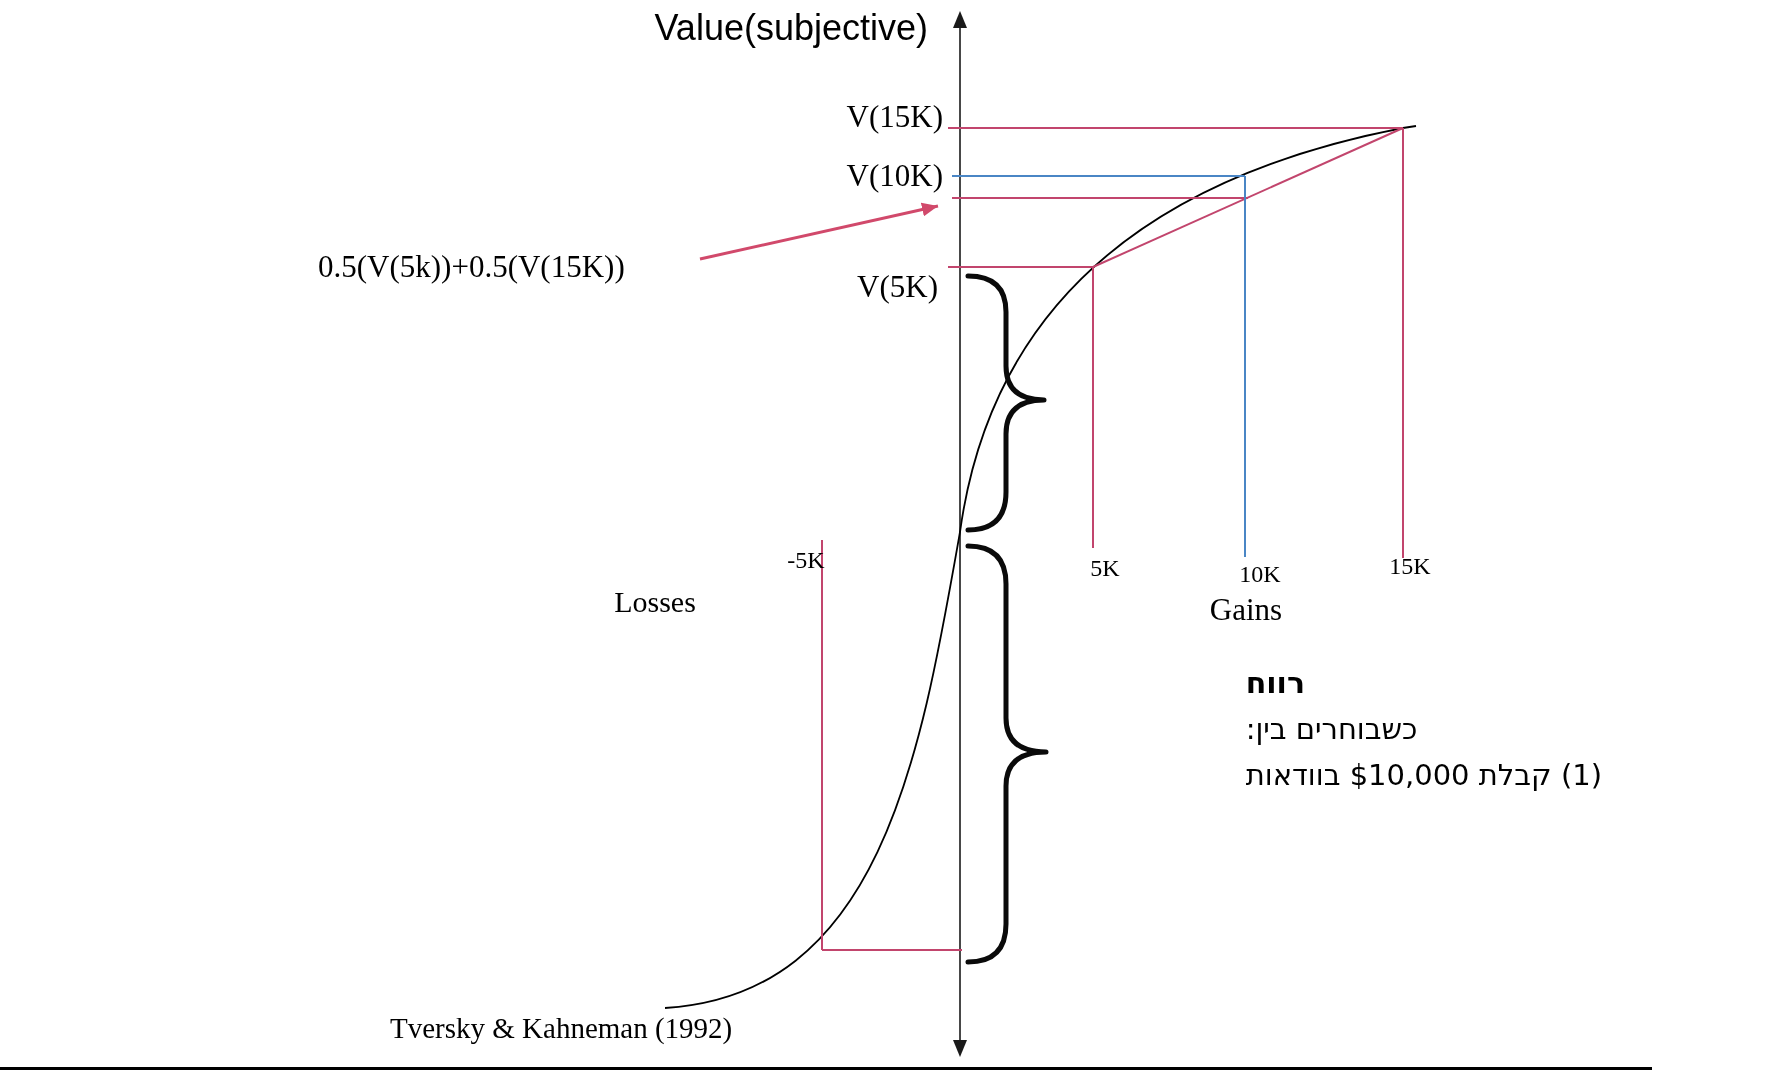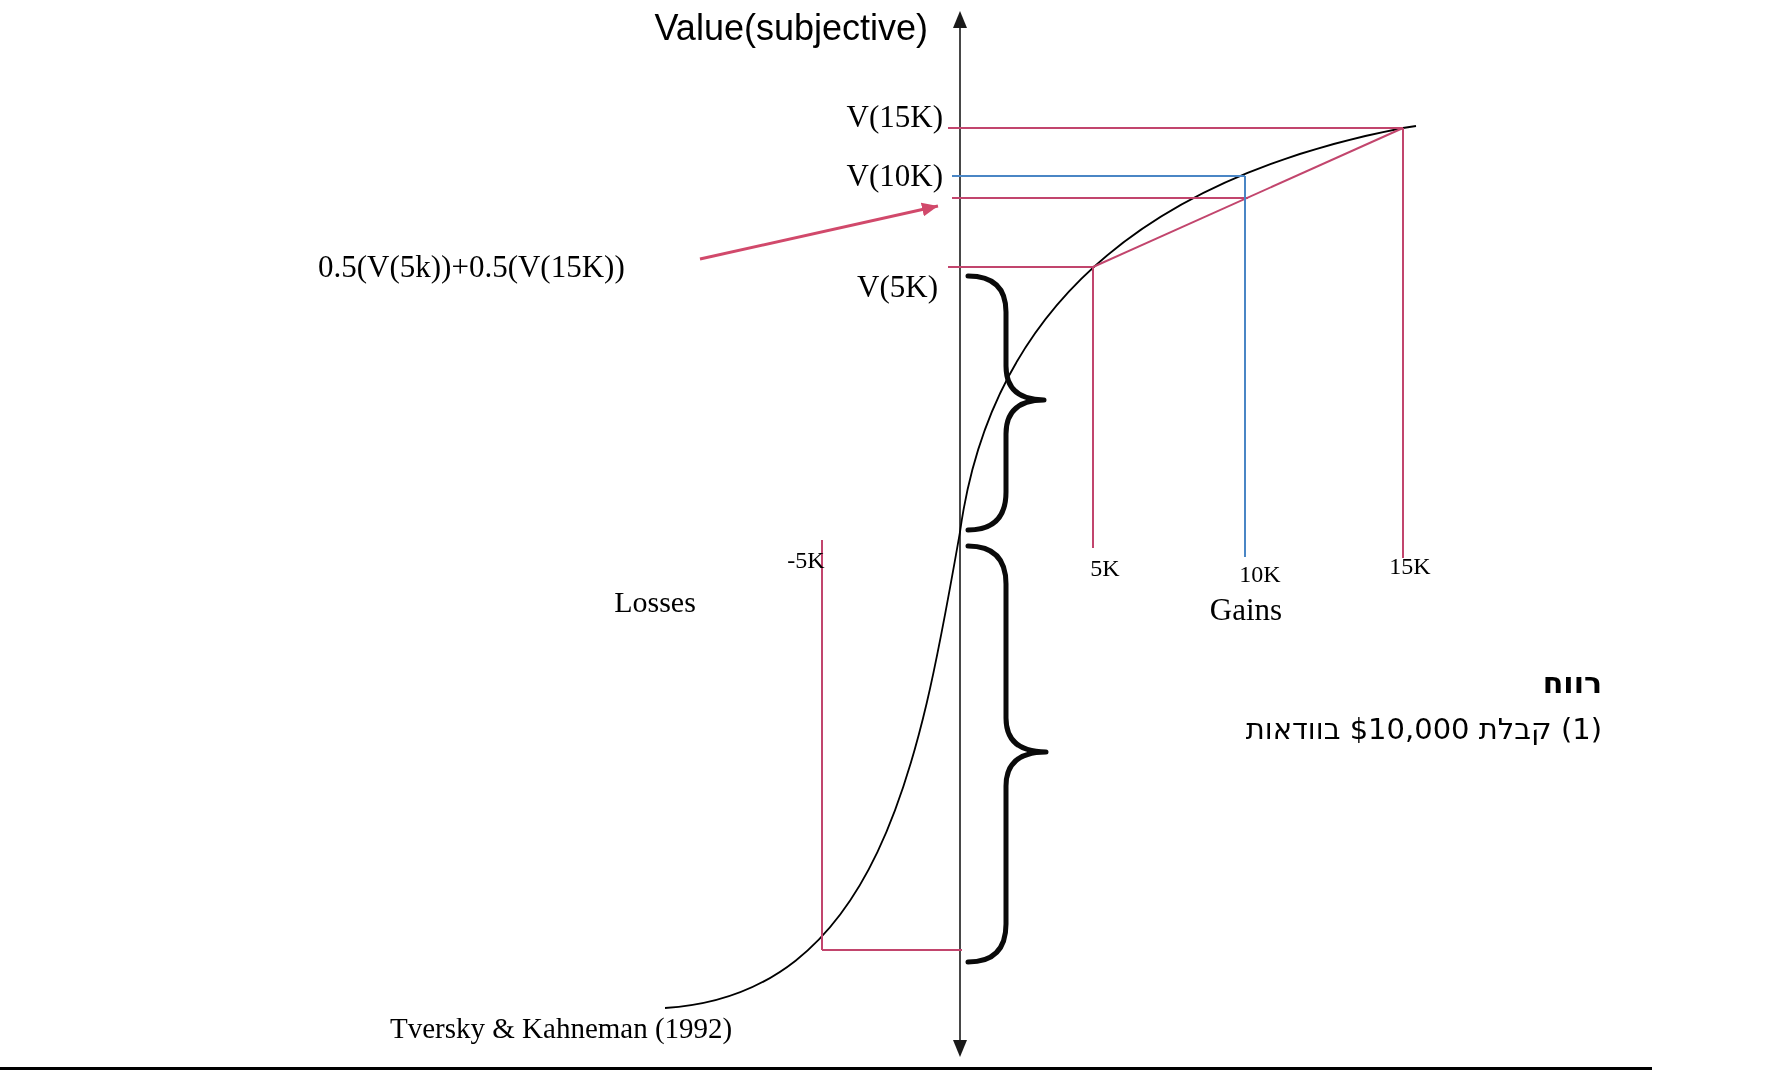--- a/index.html
+++ b/index.html
@@ -12,21 +12,21 @@
     font-family:"Liberation Sans","DejaVu Sans",sans-serif;
     color:#000;
   }
   .diagram{position:absolute;left:0;top:0;}
   .t-serif{font-family:"Liberation Serif","DejaVu Serif",serif;fill:#000;}
   .t-sans{font-family:"Liberation Sans","DejaVu Sans",sans-serif;fill:#000;}
   .note{
     position:absolute;
     top:660px;
     right:50px;
-    text-align:right;
+    text-align:left;
     direction:rtl;
     font-family:"DejaVu Sans","Liberation Sans",sans-serif;
     font-size:29px;
     line-height:46px;
     color:#000;
     white-space:nowrap;
   }
   .note .note-title{font-weight:bold;font-size:30px;}
   .bottom-border{
     position:absolute;
@@ -84,17 +84,18 @@
     <text class="t-serif" x="1410" y="574" font-size="24" text-anchor="middle">15K</text>
 
     <text class="t-serif" x="655" y="612" font-size="30" text-anchor="middle">Losses</text>
     <text class="t-serif" x="1246" y="620" font-size="31" text-anchor="middle">Gains</text>
 
     <text class="t-serif" x="390" y="1038" font-size="29" text-anchor="start">Tversky &amp; Kahneman (1992)</text>
   </svg>
 
   <div class="note" dir="rtl">
     <div class="note-title">רווח</div>
+    <div class="note-line">כשבוחרים בין:</div>
     <div class="note-line">(1) קבלת $10,000 בוודאות</div>
   </div>
 
   <div class="bottom-border"></div>
 </div>
 
 </body></html>

